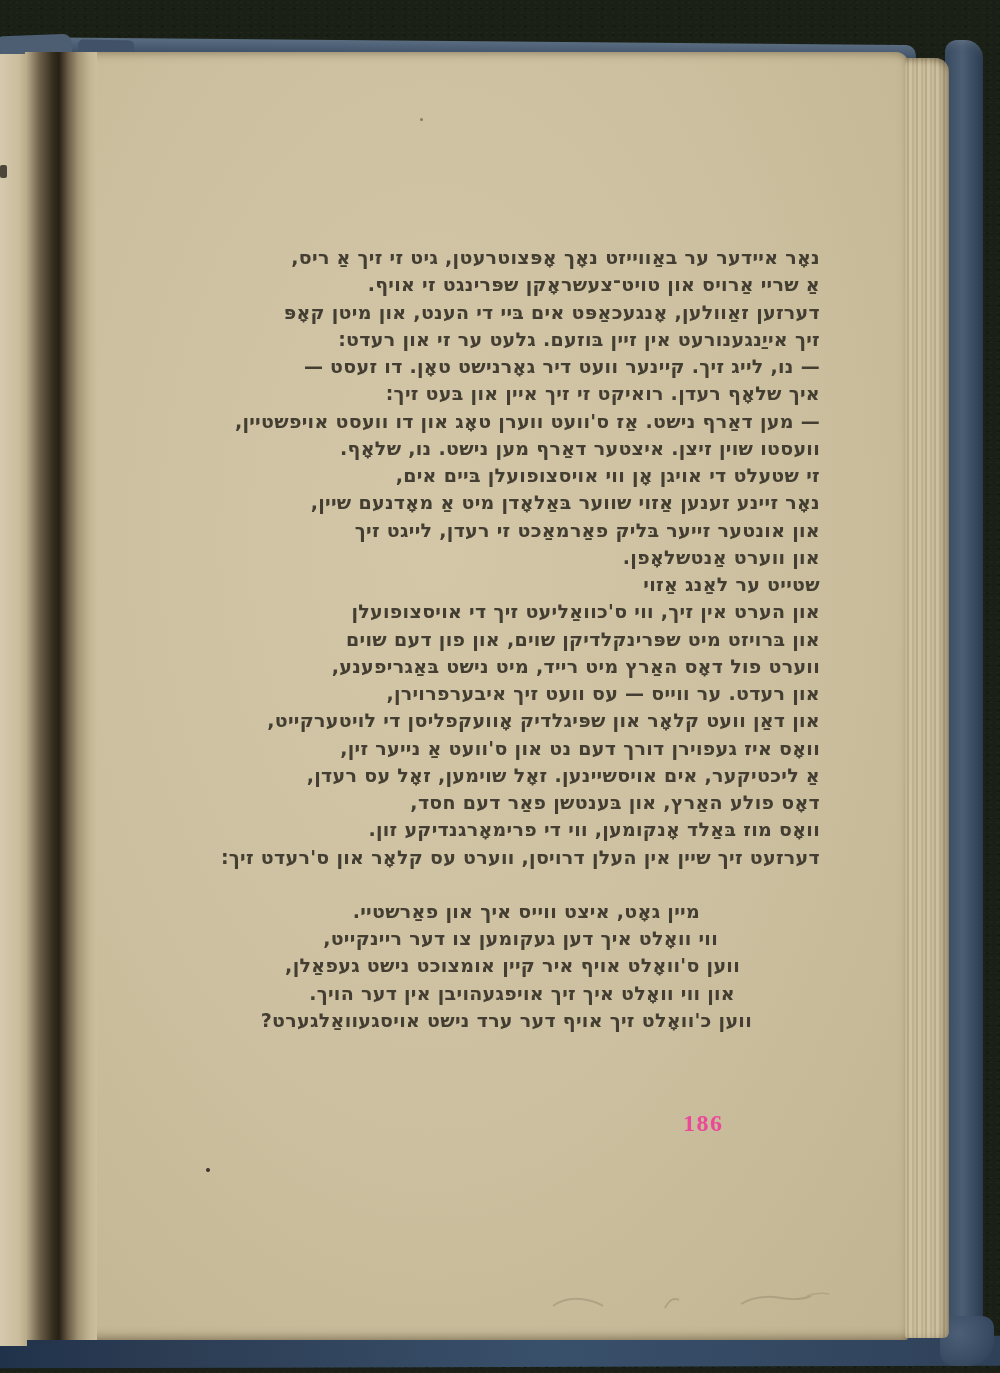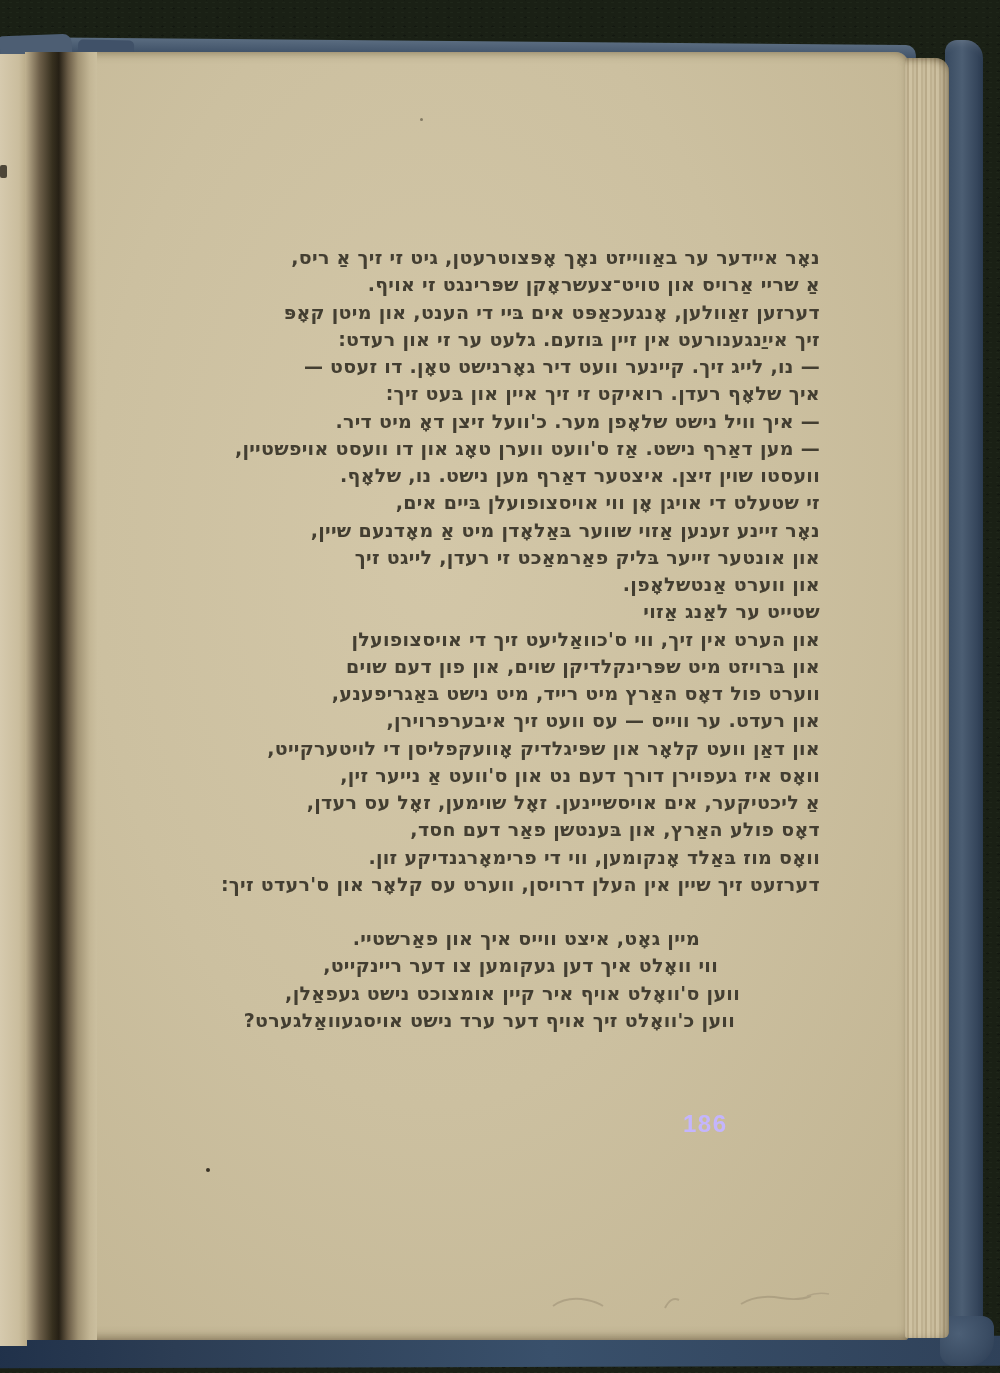--- a/index.html
+++ b/index.html
@@ -87,22 +87,22 @@
   .pline.indent{}
   .stanza{margin-top:27px;}
   .sline{white-space:nowrap;}
   .sline:nth-child(1){margin-right:120px;}
   .sline:nth-child(2){margin-right:102px;}
   .sline:nth-child(3){margin-right:80px;}
   .sline:nth-child(4){margin-right:85px;}
   .sline:nth-child(5){margin-right:68px;}
   .pagenum{
     position:absolute;left:683px;top:1110px;
-    font-family:Liberation Sans, sans-serif;font-size:24px;font-weight:bold;
-    color:#c4b5fd;letter-spacing:1.5px;
+    font-family:Liberation Serif, serif;font-size:24px;font-weight:bold;
+    color:#ec4899;letter-spacing:1.5px;
   }
   
   .mark-left-edge{
     position:absolute;left:0;top:165px;width:7px;height:13px;
     background:#2a251b;opacity:.8;border-radius:2px;
   }
   .speck{position:absolute;background:#3a3326;border-radius:50%;}
   .scribble{position:absolute;left:545px;top:1282px;opacity:.45;}
 </style>
 </head>
@@ -135,21 +135,20 @@
   </svg>
 
   <div class="textblock">
     <div id="poem-block">
         <div class="pline">נאָר איידער ער באַווייזט נאָך אָפּצוטרעטן, גיט זי זיך אַ ריס,</div>
         <div class="pline">אַ שריי אַרויס און טויט־צעשראָקן שפּרינגט זי אויף.</div>
         <div class="pline">דערזען זאַוולען, אָנגעכאַפּט אים בּיי די הענט, און מיטן קאָפּ</div>
         <div class="pline">זיך אייַנגענורעט אין זיין בּוזעם. גלעט ער זי און רעדט:</div>
         <div class="pline">— נו, לייג זיך. קיינער וועט דיר גאָרנישט טאָן. דו זעסט —</div>
         <div class="pline">איך שלאָף רעדן. רואיקט זי זיך איין און בּעט זיך:</div>
-        <div class="pline">— איך וויל נישט שלאָפן מער. כ'וועל זיצן דאָ מיט דיר.</div>
         <div class="pline">— מען דאַרף נישט. אַז ס'וועט ווערן טאָג און דו וועסט אויפשטיין,</div>
         <div class="pline">וועסטו שוין זיצן. איצטער דאַרף מען נישט. נו, שלאָף.</div>
         <div class="pline">זי שטעלט די אויגן אָן ווי אויסצופועלן בּיים אים,</div>
         <div class="pline">נאָר זיינע זענען אַזוי שווער בּאַלאָדן מיט אַ מאָדנעם שיין,</div>
         <div class="pline">און אונטער זייער בּליק פאַרמאַכט זי רעדן, לייגט זיך</div>
         <div class="pline">און ווערט אַנטשלאָפן.</div>
         <div class="pline indent">שטייט ער לאַנג אַזוי</div>
         <div class="pline">און הערט אין זיך, ווי ס'כוואַליעט זיך די אויסצופועלן</div>
         <div class="pline">און בּרויזט מיט שפּרינקלדיקן שוים, און פון דעם שוים</div>
         <div class="pline">ווערט פול דאָס האַרץ מיט רייד, מיט נישט בּאַגריפענע,</div>
@@ -158,18 +157,19 @@
         <div class="pline">וואָס איז געפוירן דורך דעם נט און ס'וועט אַ נייער זין,</div>
         <div class="pline">אַ ליכטיקער, אים אויסשיינען. זאָל שוימען, זאָל עס רעדן,</div>
         <div class="pline">דאָס פולע האַרץ, און בּענטשן פאַר דעם חסד,</div>
         <div class="pline">וואָס מוז בּאַלד אָנקומען, ווי די פרימאָרגנדיקע זון.</div>
         <div class="pline">דערזעט זיך שיין אין העלן דרויסן, ווערט עס קלאָר און ס'רעדט זיך:</div>
       </div>
     <div class="stanza" id="stanza-block">
         <div class="sline">מיין גאָט, איצט ווייס איך און פאַרשטיי.</div>
         <div class="sline">ווי וואָלט איך דען געקומען צו דער ריינקייט,</div>
         <div class="sline">ווען ס'וואָלט אויף איר קיין אומצוכט נישט געפאַלן,</div>
+        <div class="sline">און ווי וואָלט איך זיך אויפגעהויבן אין דער הויך.</div>
         <div class="sline">ווען כ'וואָלט זיך אויף דער ערד נישט אויסגעוואַלגערט?</div>
       </div>
   </div>
 
   <div class="pagenum">186</div>
 </div>
 
 </body></html>

